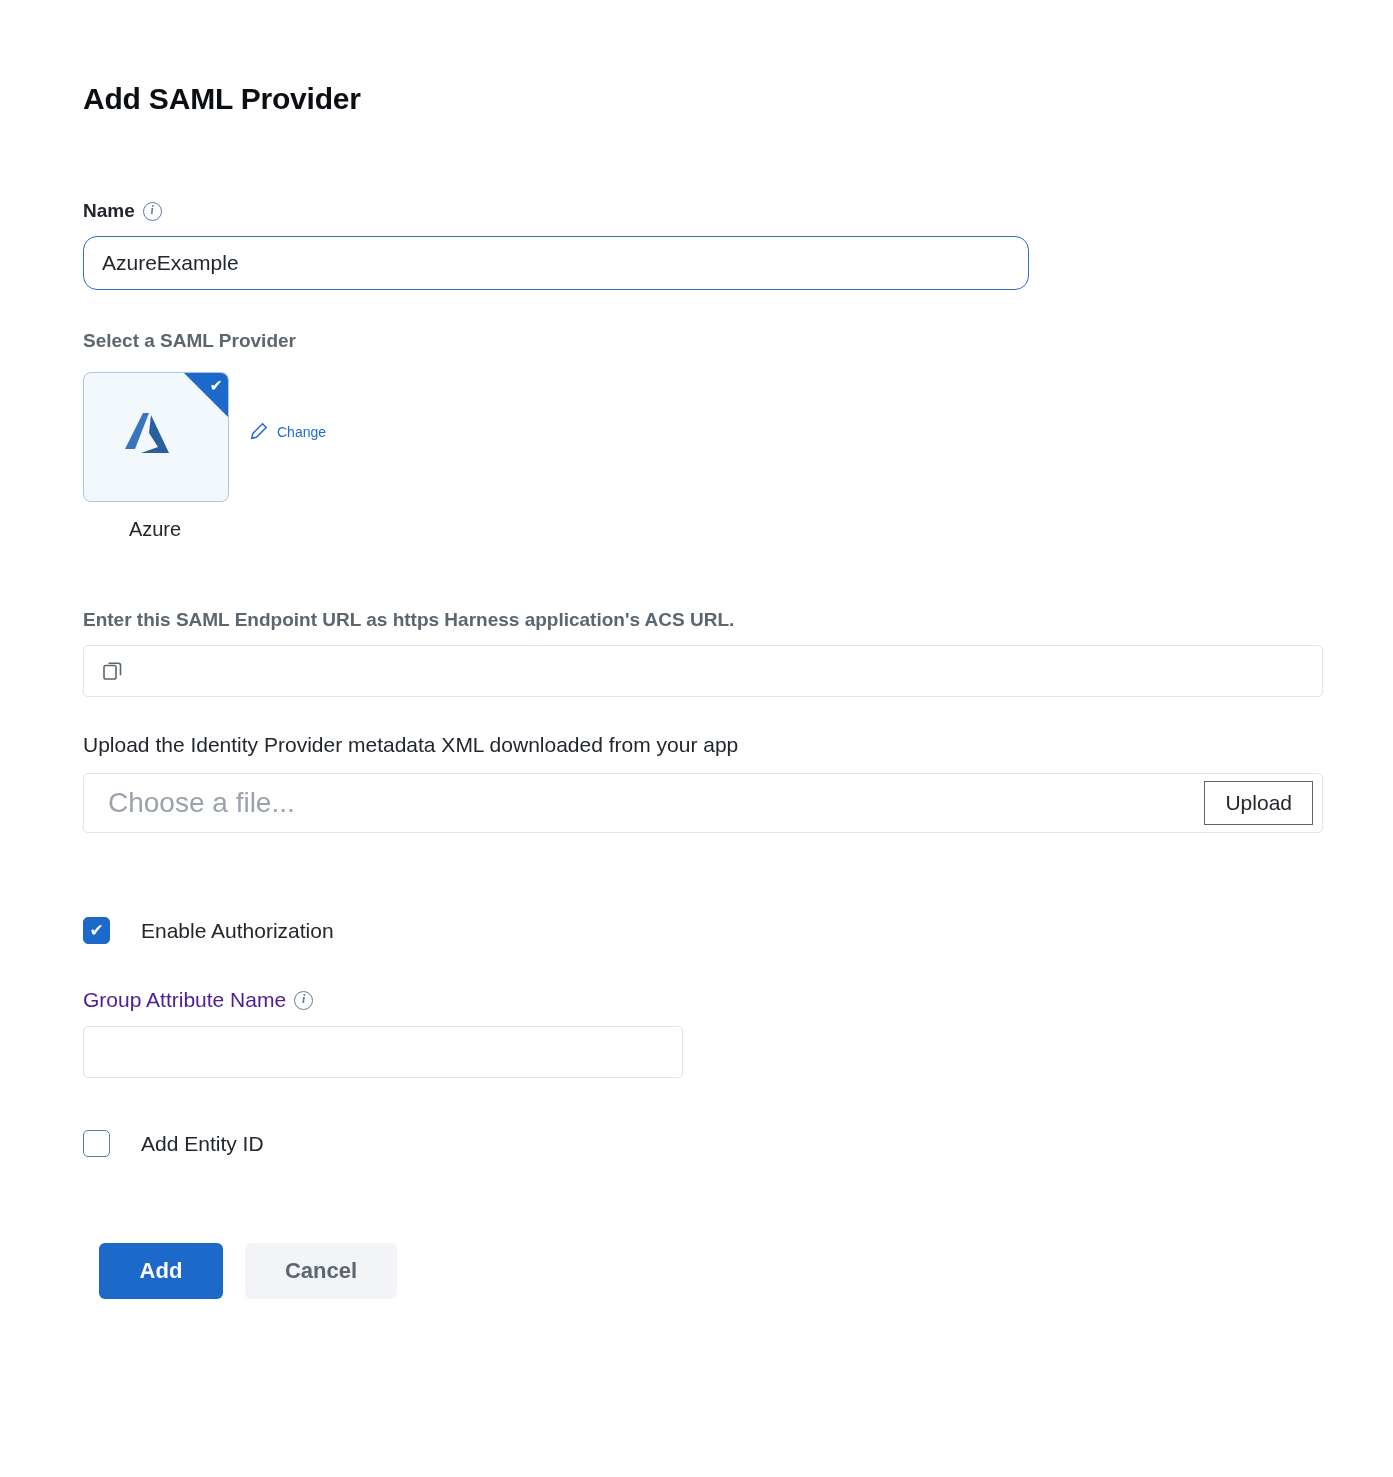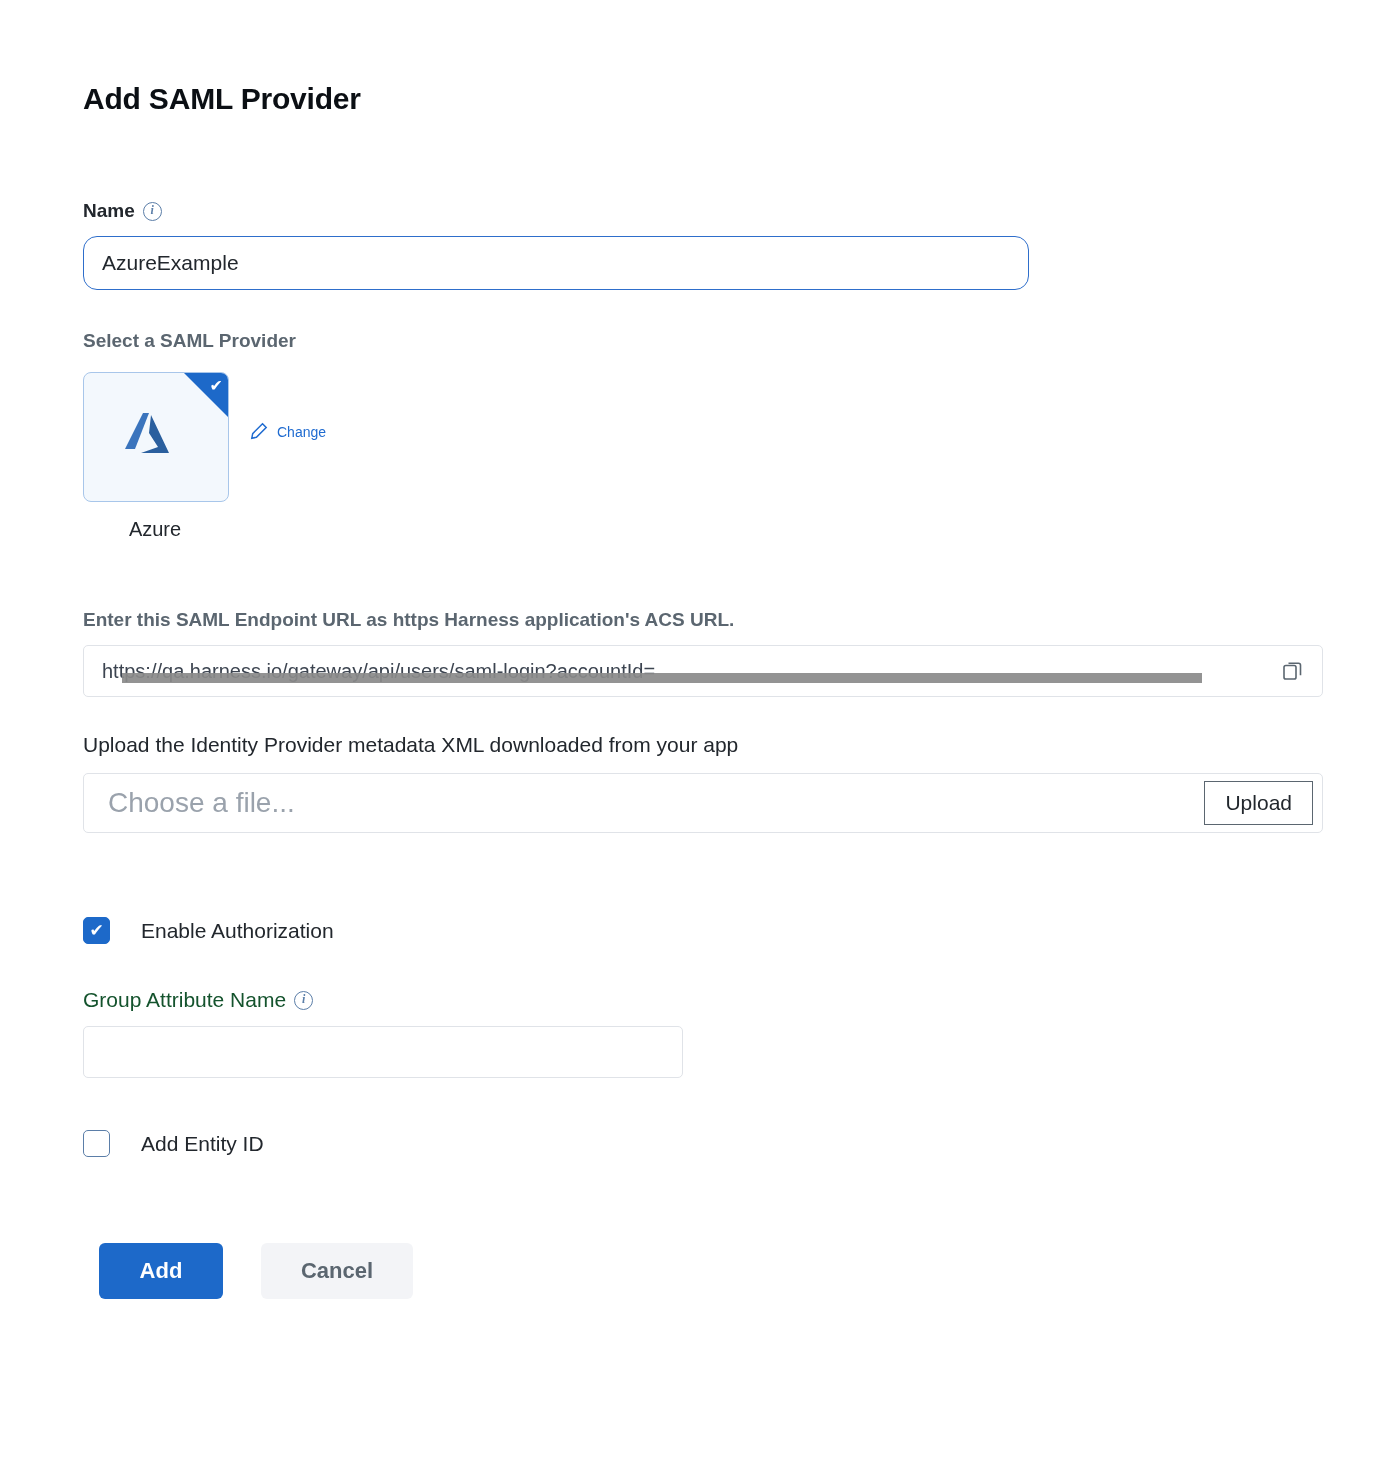--- a/index.html
+++ b/index.html
@@ -255,41 +255,41 @@
 
   
   .group-label-row {
     display: flex;
     align-items: center;
     gap: 8px;
     margin-top: 44px;
   }
   .group-label {
     font-size: 21px;
-    color: #14532d;
+    color: #4c1d95;
   }
   .group-input {
     box-sizing: border-box;
     margin-top: 14px;
     width: 600px;
     height: 52px;
     border: 1.2px solid #e0e3e8;
     border-radius: 5px;
     background: #fff;
     font-size: 21px;
     padding: 0 16px;
     font-family: "Liberation Sans", sans-serif;
     outline: none;
   }
 
   
   .btn-row {
     display: flex;
     align-items: center;
-    gap: 38px;
+    gap: 22px;
     margin-top: 86px;
     padding-left: 16px;
   }
   .btn {
     box-sizing: border-box;
     height: 56px;
     padding: 0 28px;
     border-radius: 6px;
     font-size: 22px;
     font-weight: bold;
@@ -348,24 +348,20 @@
           <path d="M13.5 1.8 l3.7 3.7 -9.8 9.8 -4.6 0.9 0.9 -4.6 Z" fill="none" stroke="#1f6bd0" stroke-width="1.5"></path>
         </svg>
       </span>
       <span>Change</span>
     </div>
   </div>
 
   
   <div class="bold-desc">Enter this SAML Endpoint URL as https Harness application's ACS URL.</div>
   <div class="url-row">
-    <div class="url-text">
-      <span>https://qa.harness.io/gateway/api/users/saml-login?accountId=</span>
-      <span class="redaction"></span>
-    </div>
     <div class="copy-btn">
       <svg width="24" height="24" viewBox="0 0 24 24">
         <rect x="3" y="6.5" width="12" height="13.5" rx="1.8" fill="none" stroke="#5b6670" stroke-width="1.6"></rect>
         <path d="M7.5 4.2 h10 a2 2 0 0 1 2 2 v10" fill="none" stroke="#5b6670" stroke-width="1.6"></path>
       </svg>
     </div>
   </div>
 
   
   <div class="plain-desc">Upload the Identity Provider metadata XML downloaded from your app</div>

